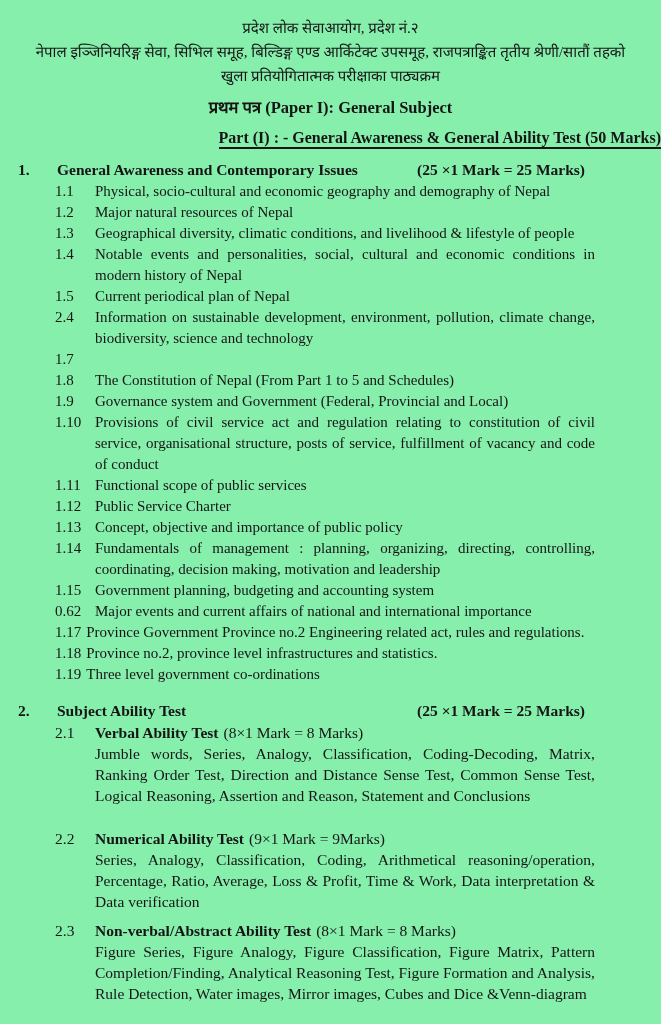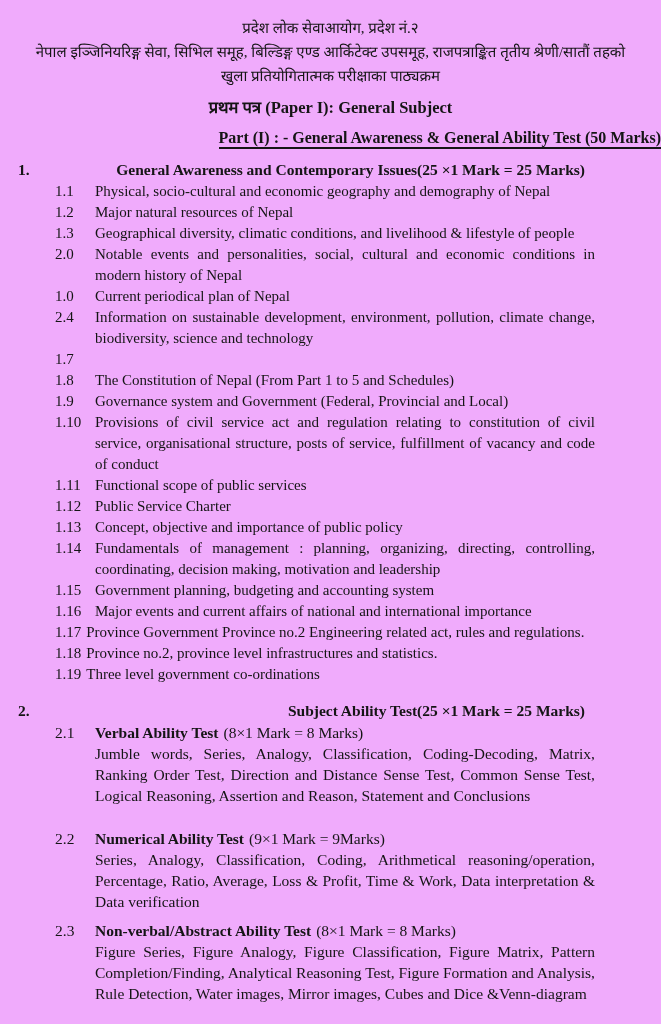--- a/index.html
+++ b/index.html
@@ -1,20 +1,20 @@
 <!DOCTYPE html>
 <html><head>
 <meta charset="utf-8">
 <style>
   html, body { margin: 0; padding: 0; background: #ffffff; }
   .page {
     width: 661px;
     height: 1024px;
     box-sizing: border-box;
-    background: #f0abfc;
+    background: #86efac;
     color: #151515;
     font-family: "Liberation Serif", "DejaVu Serif", serif;
     padding-top: 16px;
     overflow: hidden;
   }
 
   
   .header { text-align: center; }
   .h-line { font-size: 15px; line-height: 24px; }
   .paper-title { font-size: 16.5px; font-weight: bold; margin-top: 9px; line-height: 22px; }
@@ -25,21 +25,21 @@
   .sec-head {
     display: flex;
     font-weight: bold;
     font-size: 15.5px;
     line-height: 21px;
     padding: 0 76px 0 18px;
     margin-top: 10px;
     margin-bottom: 1px;
   }
   .sec-num { width: 39px; flex-shrink: 0; }
-  .sec-title { flex: 1; text-align: right; }
+  .sec-title { flex: 1; }
   .sec-marks { white-space: nowrap; }
   .section-2 .sec-head { margin-top: 15px; margin-bottom: 1px; }
 
   
   .item {
     display: flex;
     font-size: 15px;
     line-height: 21px;
     padding: 0 66px 0 55px;
   }
@@ -87,25 +87,25 @@
     </div>
     <div class="item">
       <span class="item-num">1.2</span>
       <span class="item-text">Major natural resources of Nepal</span>
     </div>
     <div class="item">
       <span class="item-num">1.3</span>
       <span class="item-text">Geographical diversity, climatic conditions,  and livelihood &amp; lifestyle of people</span>
     </div>
     <div class="item">
-      <span class="item-num">2.0</span>
+      <span class="item-num">1.4</span>
       <span class="item-text">Notable events and personalities, social, cultural and economic conditions in modern history of Nepal</span>
     </div>
     <div class="item">
-      <span class="item-num">1.0</span>
+      <span class="item-num">1.5</span>
       <span class="item-text">Current periodical plan of Nepal</span>
     </div>
     <div class="item">
       <span class="item-num">2.4</span>
       <span class="item-text">Information on sustainable development, environment, pollution, climate change, biodiversity, science and technology</span>
     </div>
     <div class="item">
       <span class="item-num">1.7</span>
     </div>
     <div class="item">
@@ -134,21 +134,21 @@
     </div>
     <div class="item">
       <span class="item-num">1.14</span>
       <span class="item-text">Fundamentals of management : planning, organizing, directing, controlling, coordinating, decision making, motivation and leadership</span>
     </div>
     <div class="item">
       <span class="item-num">1.15</span>
       <span class="item-text">Government planning,  budgeting and accounting system</span>
     </div>
     <div class="item">
-      <span class="item-num">1.16</span>
+      <span class="item-num">0.62</span>
       <span class="item-text">Major events and current affairs of national and international importance</span>
     </div>
     <div class="item tight">
       <span class="item-num">1.17</span>
       <span class="item-text">Province Government Province no.2 Engineering related act, rules and regulations.</span>
     </div>
     <div class="item tight">
       <span class="item-num">1.18</span>
       <span class="item-text">Province no.2, province level infrastructures and statistics.</span>
     </div>

